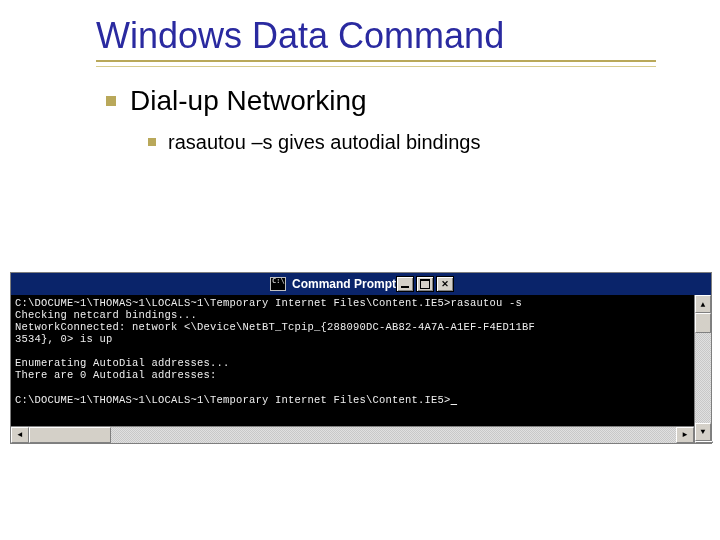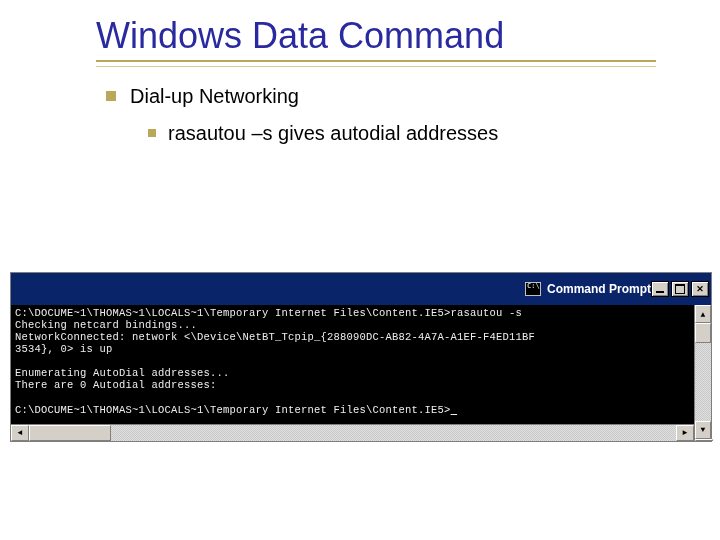--- a/index.html
+++ b/index.html
@@ -35,21 +35,21 @@
     border-top: 2px solid #b9a85a;
     border-bottom: 1px solid #d8cd8f;
   }
   .bullets {
     margin-left: 88px;
   }
   .b1 {
     display: flex;
     align-items: center;
     gap: 14px;
-    font-size: 20px;
+    font-size: 28px;
     color: #000;
     margin-bottom: 14px;
   }
   .b1 .sq {
     width: 10px;
     height: 10px;
     background: #b9a85a;
     flex: 0 0 auto;
   }
   .b2 {
@@ -71,25 +71,25 @@
   .cmd-window {
     position: absolute;
     left: 10px;
     top: 272px;
     width: 700px;
     border: 1px solid #7e7e7e;
     box-shadow: 0 0 0 1px #3a3a3a inset;
     font-family: "Lucida Console", "Courier New", monospace;
   }
   .titlebar {
-    height: 32px;
+    height: 22px;
     background: linear-gradient(to bottom, #0a246a, #0a246a 50%, #0a246a);
     display: flex;
     align-items: center;
-    justify-content: flex-end;
+    justify-content: center;
     padding: 0 2px 0 4px;
   }
   .titlebar-left {
     display: flex;
     align-items: center;
     gap: 6px;
     color: #ffffff;
     font-family: Tahoma, Verdana, sans-serif;
     font-size: 12px;
     font-weight: 700;
@@ -131,21 +131,21 @@
   }
   .win-btn.min::before { content: ""; display:block; width:8px; height:2px; background:#000; margin-top:6px;}
   .win-btn.max::before { content: ""; display:block; width:8px; height:7px; border:1px solid #000; border-top-width:2px;}
   .win-btn.close::before { content: "✕"; font-size:9px; }
 
   .cmd-body {
     background: #000000;
     color: #eeeeee;
     font-size: 10.5px;
     line-height: 1.15;
-    padding: 2px 4px 8px 4px;
+    padding: 2px 4px 20px 4px;
     white-space: pre;
     min-height: 94px;
     letter-spacing: 0.2px;
   }
   .cmd-body .cursor {
     text-decoration: underline;
   }
   .sb-bottom {
     height: 16px;
     background: #d4d0c8;
@@ -221,21 +221,21 @@
   </div>
   <div class="title-underline"></div>
 
   <div class="bullets">
     <div class="b1">
       <span class="sq"></span>
       <span>Dial-up Networking</span>
     </div>
     <div class="b2">
       <span class="sq"></span>
-      <span>rasautou –s gives autodial addresses</span>
+      <span>rasautou –s gives autodial bindings</span>
     </div>
   </div>
 
   <div class="cmd-window">
     <div class="titlebar">
       <div class="titlebar-left">
         <span class="title-icon"></span>
         <span>Command Prompt</span>
       </div>
       <div class="win-controls">

